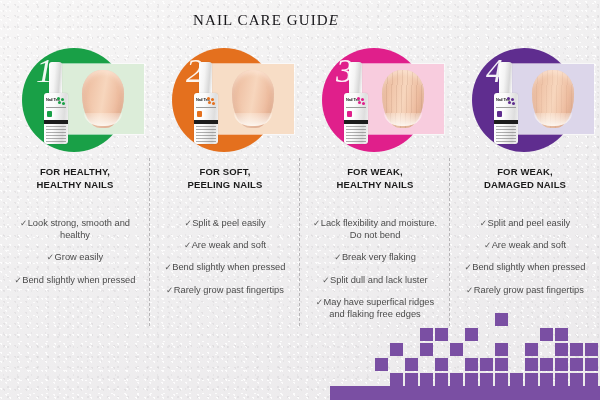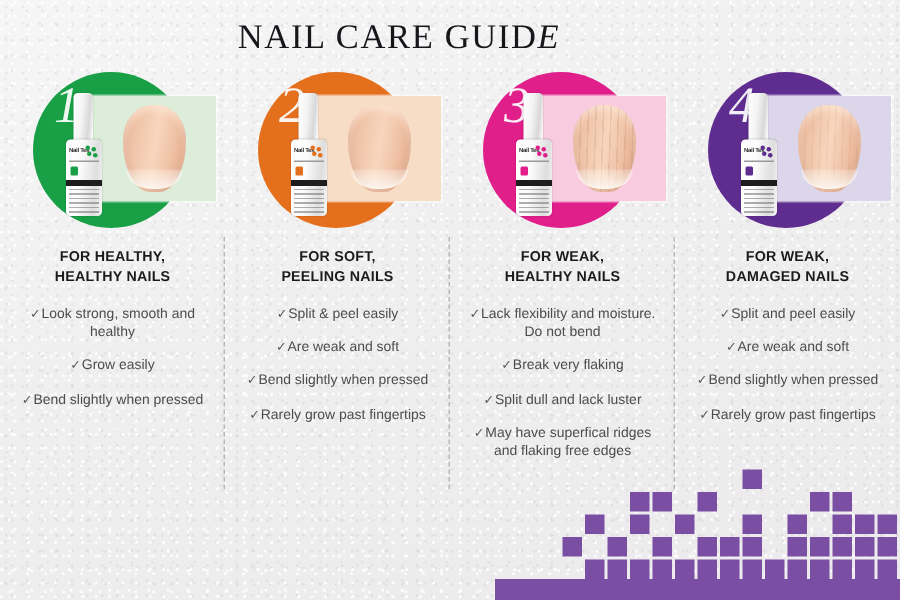--- a/index.html
+++ b/index.html
@@ -33,21 +33,21 @@
   }
 
   
   #title {
     position: absolute;
     top: 12px;
     left: 0;
     width: 532px;
     text-align: center;
     font-family: "Liberation Serif", serif;
-    font-size: 23px;
+    font-size: 15px;
     letter-spacing: 1.1px;
     color: #17161a;
     white-space: nowrap;
   }
   #title .ital { font-style: italic; }
 
   
   #columns {
     position: absolute;
     top: 46px;
@@ -231,21 +231,21 @@
   .heading {
     margin-top: 8px;
     text-align: center;
     font-size: 9.5px;
     font-weight: bold;
     color: #1b1b1b;
     line-height: 1.35;
     letter-spacing: .15px;
   }
   .bullets {
-    margin-top: 11px;
+    margin-top: 25px;
     padding: 0 7px;
     list-style: none;
   }
   .bullets li {
     position: relative;
     text-align: center;
     font-size: 9.3px;
     line-height: 1.32;
     color: #4c4c4c;
     margin-bottom: 10px;

